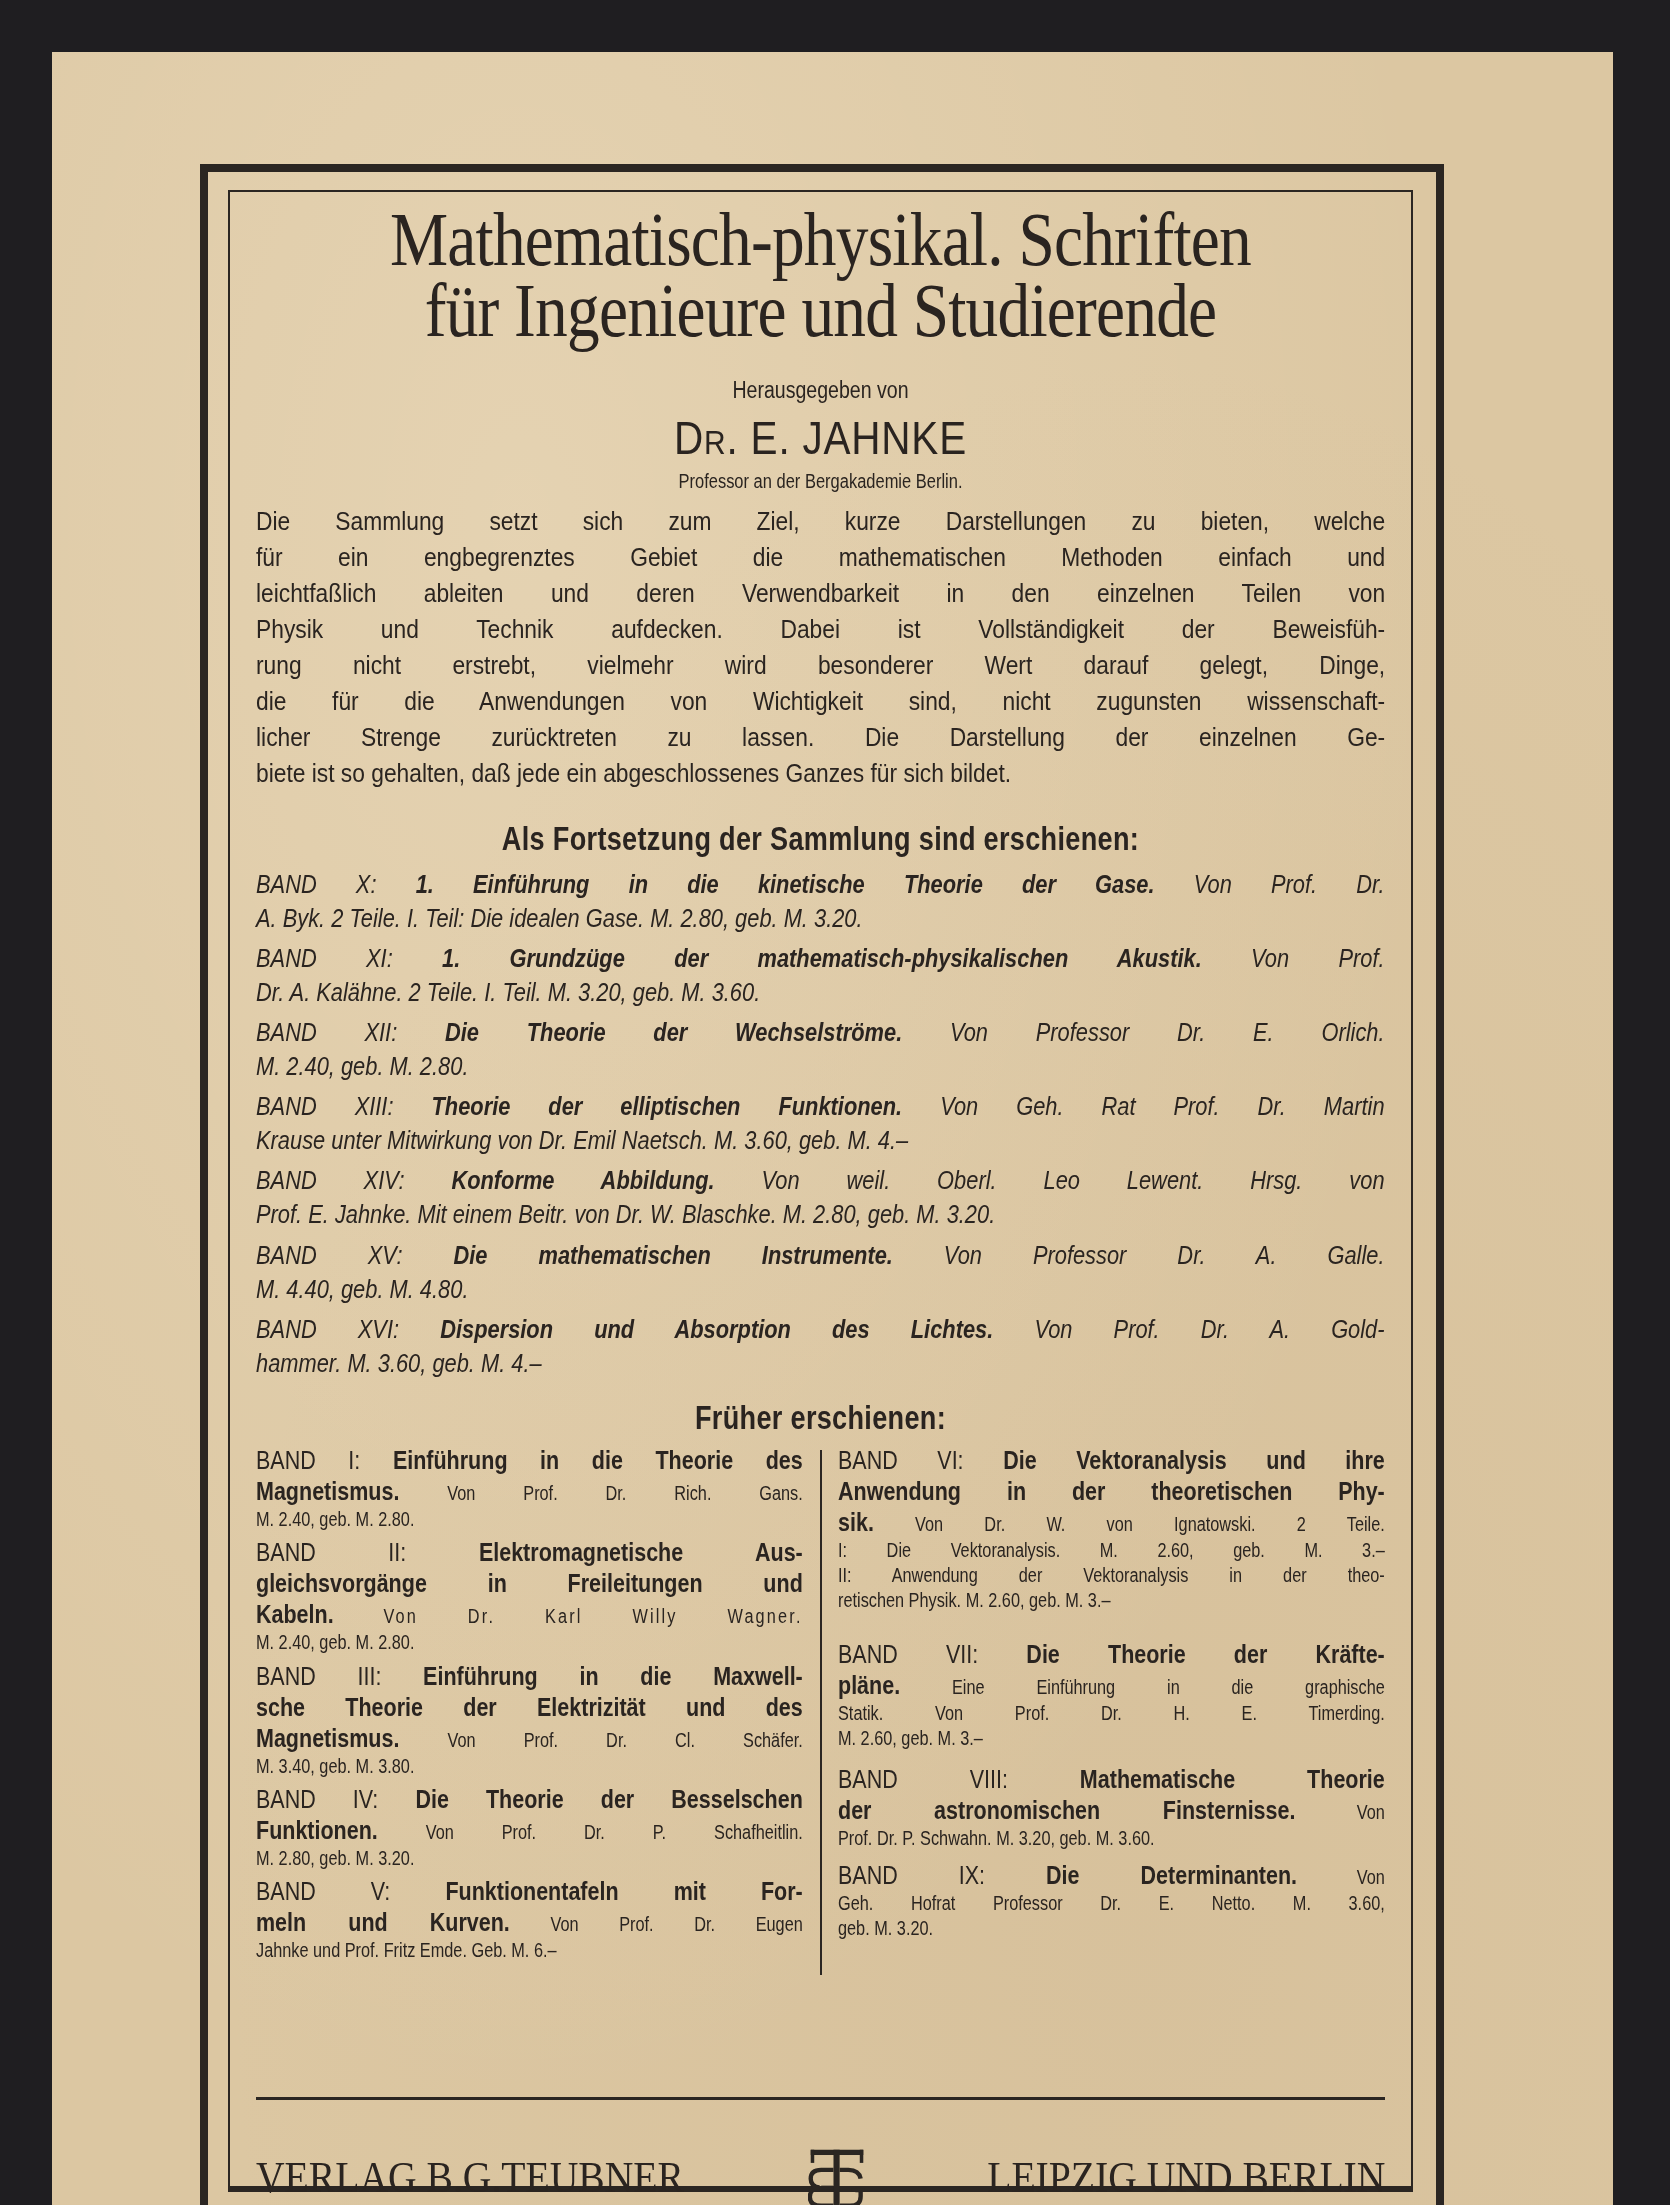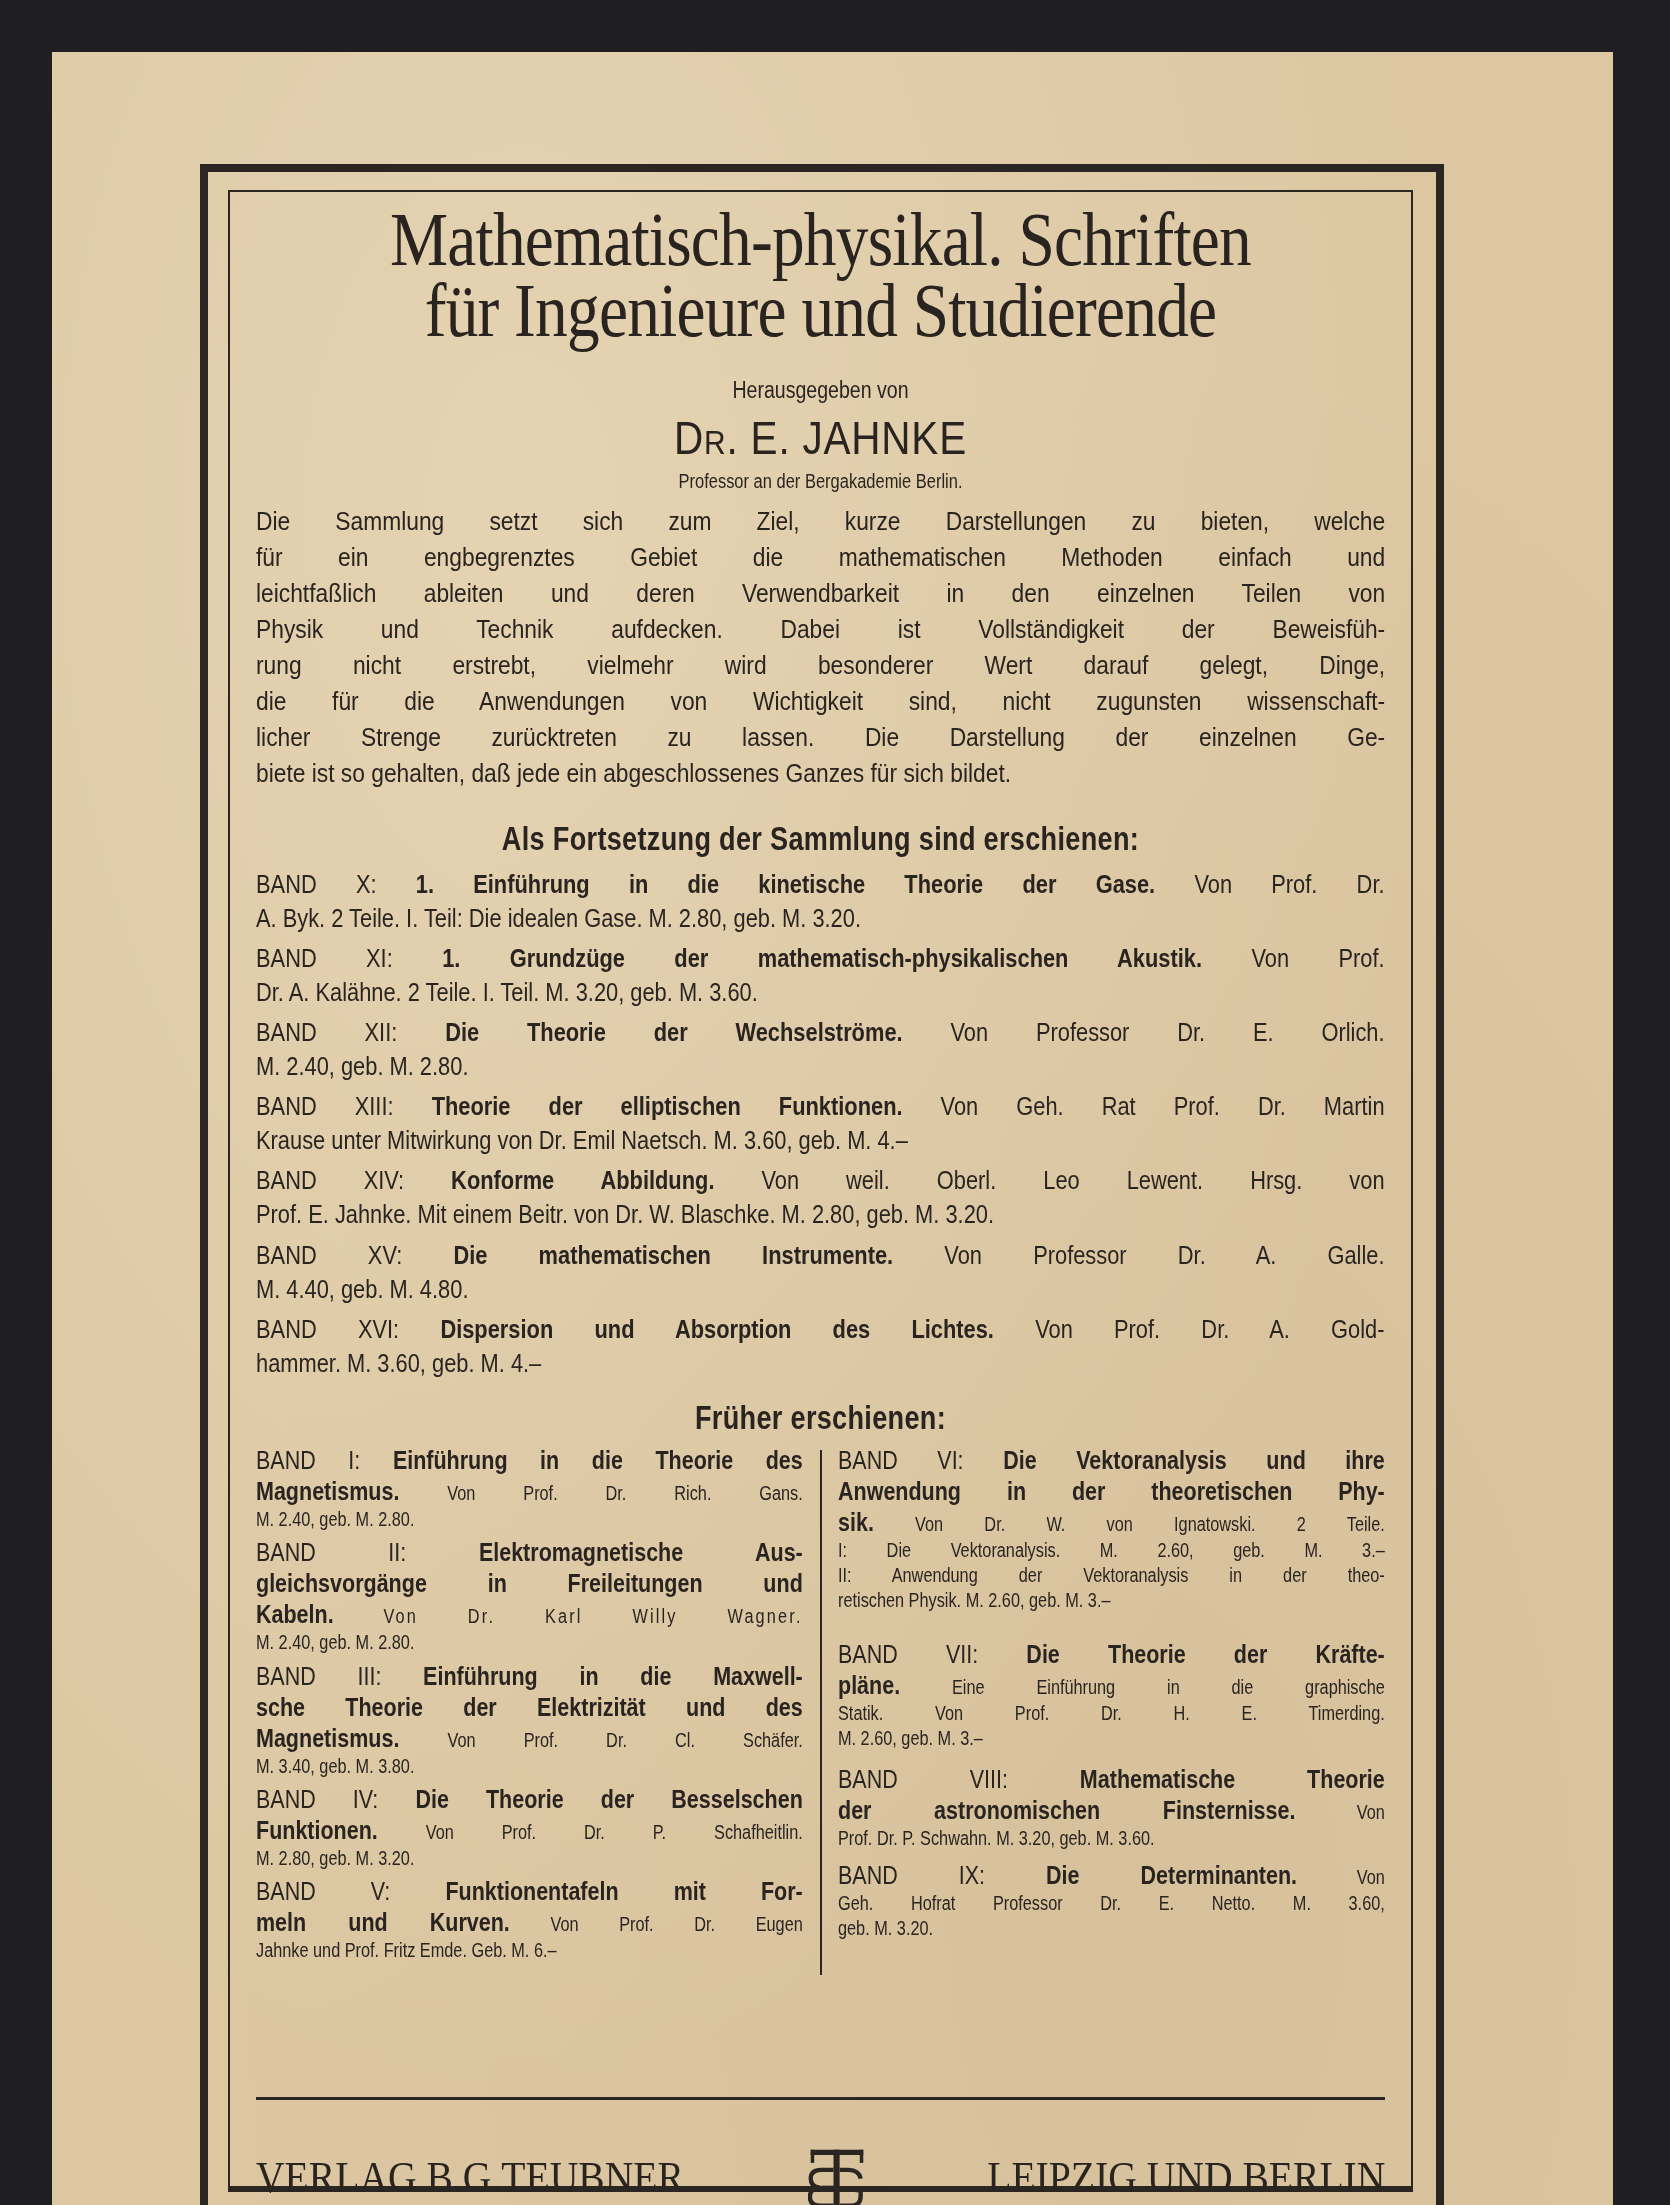--- a/index.html
+++ b/index.html
@@ -69,21 +69,21 @@
   }
   .intro .line { display: block; text-align: justify; text-align-last: justify; white-space: nowrap; }
   .intro .line.last { text-align-last: left; }
   .section-heading {
     font-family: "Liberation Sans", sans-serif;
     font-weight: bold; text-align: center;
     font-size: 33px; margin-top: 29px; margin-bottom: 8.8px;
     transform: scaleX(0.82);
     letter-spacing: 0.4px;
   }
-  .entries { width: 1129px; }
+  .entries { width: 1129px; font-style: italic; }
   .entry {
     font-family: "Liberation Sans", sans-serif;
     font-size: 26px; line-height: 34px;
     margin-bottom: 6.2px;
     transform: scaleX(0.84); transform-origin: left;
     width: 119%;
   }
   .entry .ln { display: block; white-space: nowrap; text-align: justify; text-align-last: justify; }
   .entry .ln.last { text-align-last: left; }
   .entry .t { font-weight: bold; }

